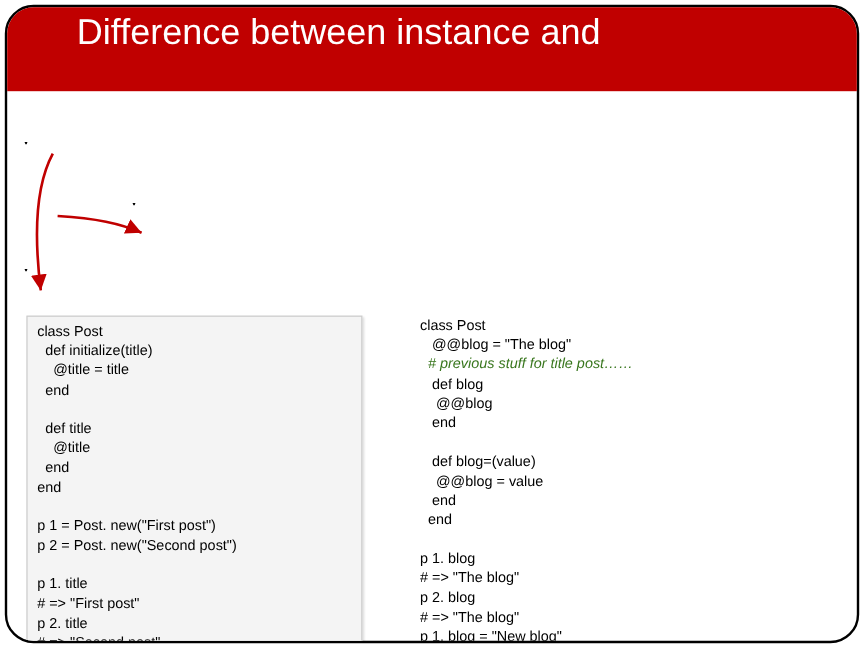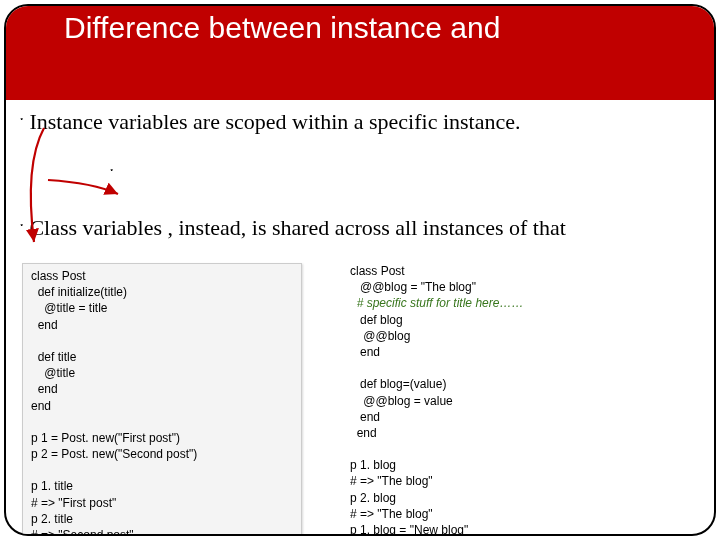--- a/index.html
+++ b/index.html
@@ -17,21 +17,21 @@
     margin: 4px;
     border: 2px solid #000;
     border-radius: 24px;
     position: relative;
     overflow: hidden;
   }
   .title-bar {
     position: absolute;
     top: -2px; left: -2px;
     width: 714px;
-    height: 96px;
+    height: 72px;
     background: #c00000;
     color: #fff;
     padding: 4px 0 0 60px;
     font-size: 30px;
     line-height: 1.3;
     font-family: Arial, sans-serif;
   }
   .content {
     position: absolute;
     top: 100px;
@@ -99,30 +99,28 @@
 
 <div class="slide">
   <div class="title-bar">
     <span>Difference between instance and</span><br>
   </div>
 
   <div class="content">
 
     <div class="bullet-main">
       <span class="bullet-icon">་</span>
-      <span>Instance variables are scoped within a specific instance.</span>
     </div>
 
     <div class="bullet-sub">
       <span class="bullet-icon">་</span>
     </div>
 
     <div class="bullet-main">
       <span class="bullet-icon">་</span>
-      <span>Class variables , instead, is shared across all instances of that</span>
     </div>
 
     <div class="code-cols">
       <div class="code-col code-left"><span>class Post
   def initialize(title)
     @title = title
   end
 
   def title
     @title
@@ -131,21 +129,21 @@
 
 p 1 = Post. new("First post")
 p 2 = Post. new("Second post")
 
 p 1. title
 # =&gt; "First post"
 p 2. title
 # =&gt; "Second post"</span></div>
       <div class="code-col code-right"><span>class Post
    @@blog = "The blog"</span>
-<span class="comment">  # specific stuff for title here……</span><span>
+<span class="comment">  # previous stuff for title post……</span><span>
    def blog
     @@blog
    end
 
    def blog=(value)
     @@blog = value
    end
   end
 
 p 1. blog

